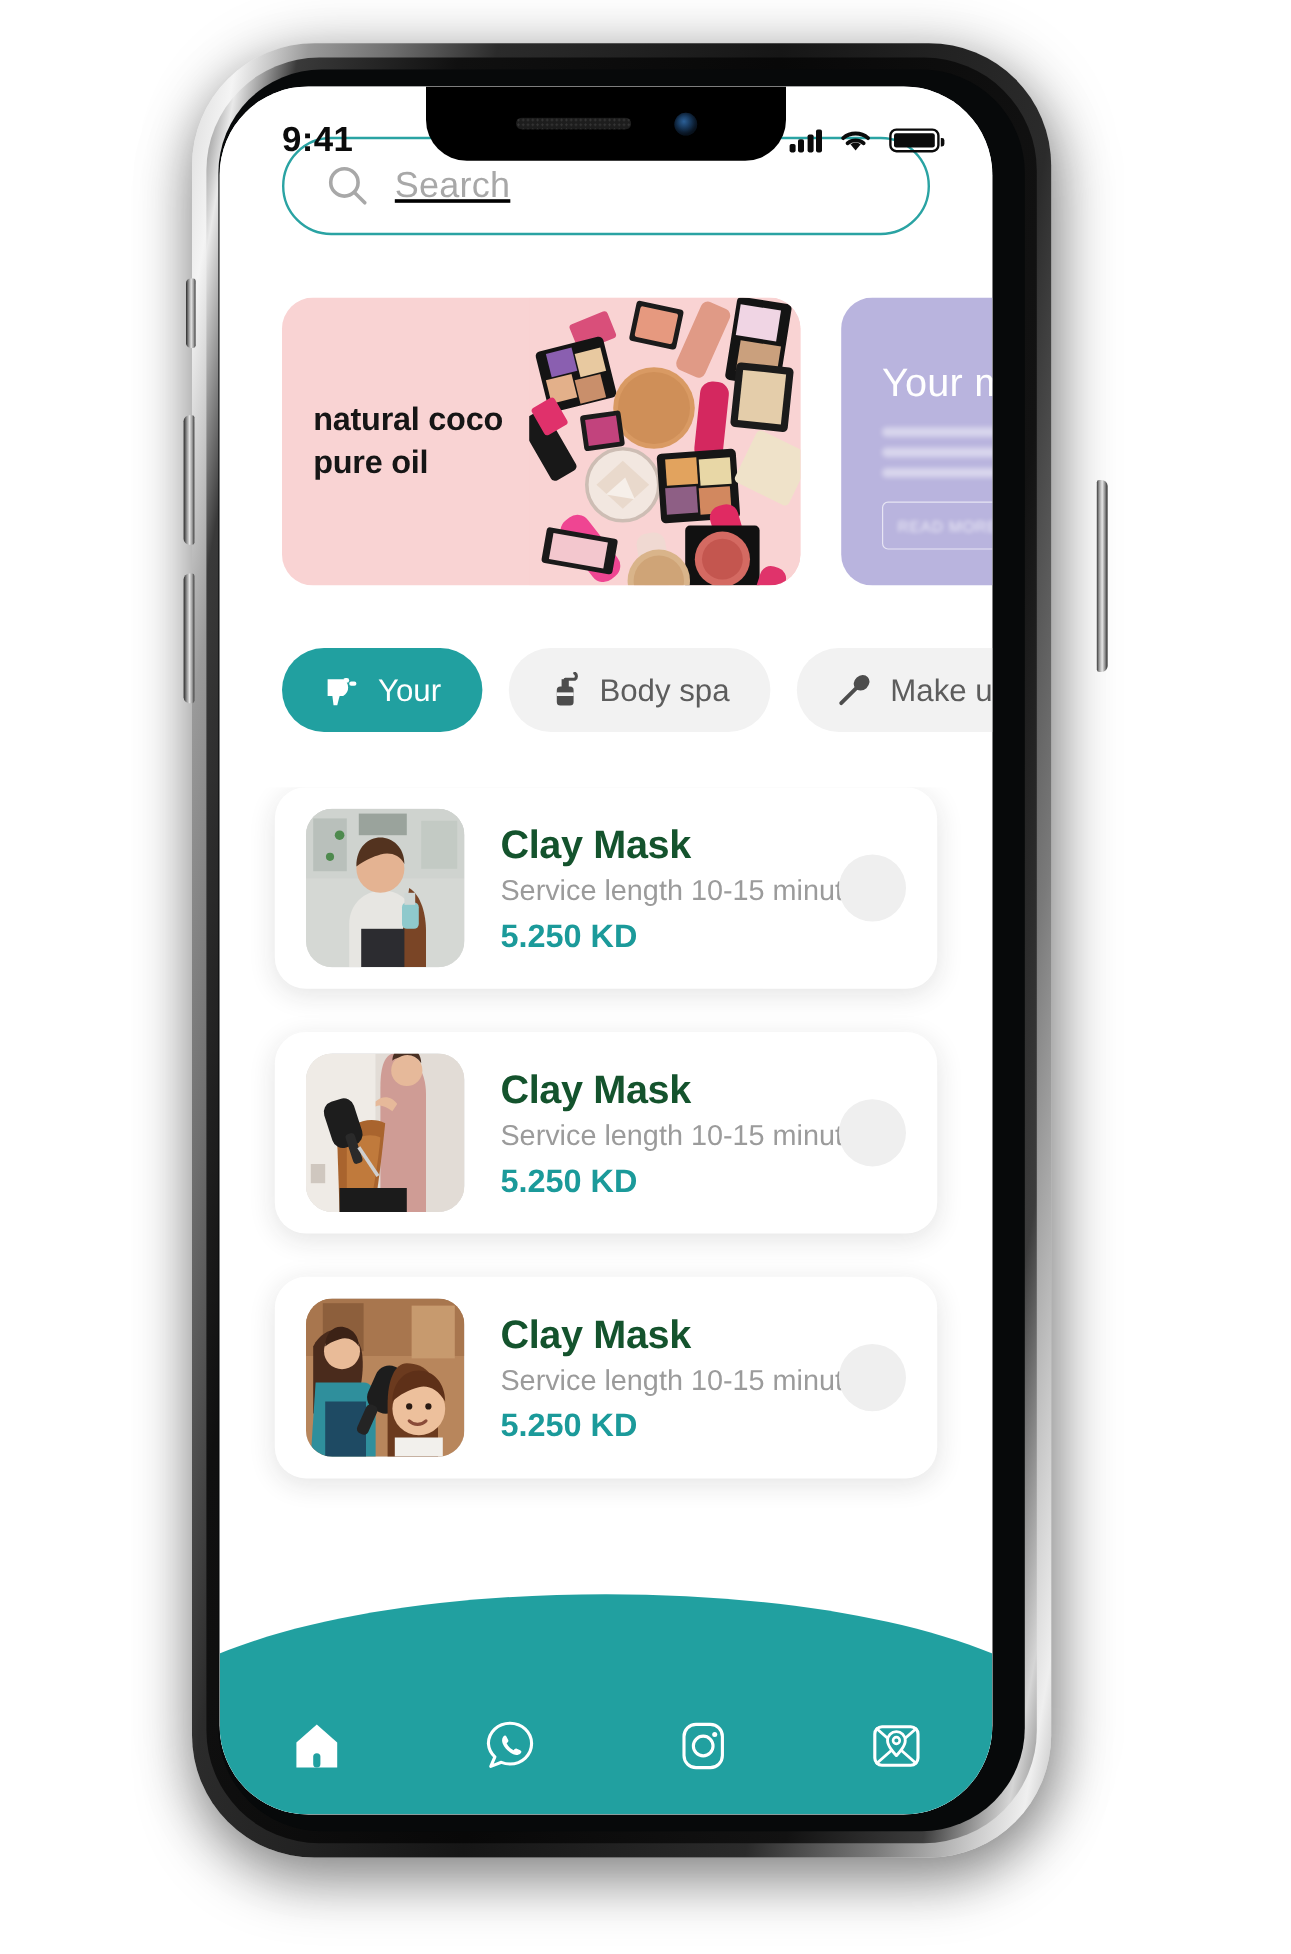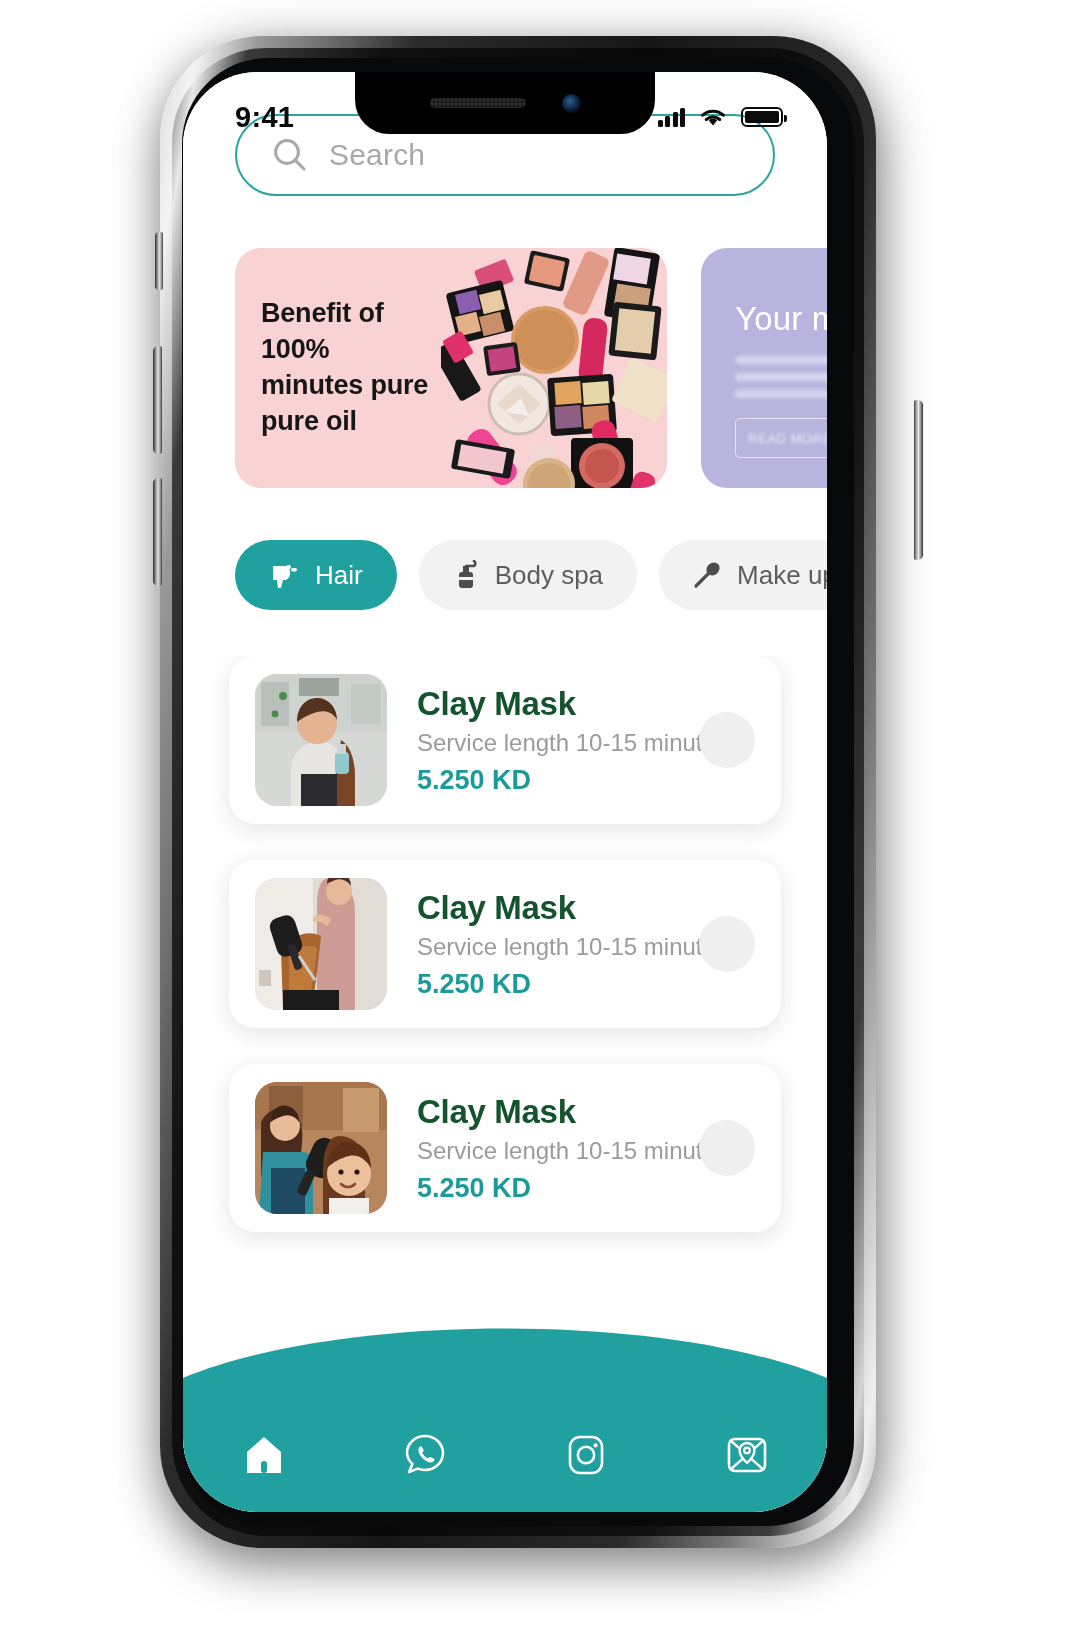--- a/index.html
+++ b/index.html
@@ -149,21 +149,21 @@
     margin-left: 20px; letter-spacing: -.4px;
     white-space: nowrap;
   }
   .kebab {
     margin-left: auto;
     display: flex; flex-direction: column; gap: 6px;
     padding: 8px 10px; cursor: pointer;
   }
   .kebab i { width: 7px; height: 7px; border-radius: 50%; background: #111; display:block; }
 
-  .searchwrap { padding: 42px 52px 0 52px; flex: none; }
+  .searchwrap { padding: 42px 52px 0 52px; flex: none; text-decoration: underline; }
   .searchbar {
     height: 82px; border: 2px solid #2aa3a3; border-radius: 42px;
     display: flex; align-items: center; gap: 20px; padding: 0 34px;
     background: #fff;
   }
   .search-ph {
     font-size: 30px; color: #a8a8a8; letter-spacing: .2px;
   }
 
   
@@ -322,22 +322,21 @@
             <line x1="24.4" y1="24.4" x2="33" y2="33" stroke="#a8a8a8" stroke-width="3" stroke-linecap="round"></line>
           </svg>
           <div class="search-ph">Search</div>
         </div>
       </div>
 
       <div class="banners">
 
         <div class="banner banner-a">
           <div class="banner-a-text">
-            <div>Benefit of 100%</div>
-            <div>minutes pure</div>
+            <div>natural coco</div>
             <div>pure oil</div>
           </div>
           <svg class="cosmetics" viewBox="0 0 230 240">
             <rect width="230" height="240" fill="#f9d3d3"></rect>
             <g>
               <rect x="36" y="16" width="34" height="24" rx="3" fill="#d94f7a" transform="rotate(-22 53 28)"></rect>
               <rect x="86" y="6" width="40" height="34" rx="3" fill="#1b1b1b" transform="rotate(12 106 23)"></rect>
               <rect x="90" y="10" width="32" height="26" rx="2" fill="#e6997f" transform="rotate(12 106 23)"></rect>
               <rect x="10" y="38" width="58" height="52" rx="4" fill="#141414" transform="rotate(-14 39 64)"></rect>
               <rect x="16" y="44" width="22" height="20" fill="#8a5fb0" transform="rotate(-14 27 54)"></rect>
@@ -396,21 +395,21 @@
 
       <div class="cats">
 
         <div class="chip active">
           <svg width="30" height="26" viewBox="0 0 30 26">
             <path d="M4 4h13a8 8 0 0 1 0 14H4z" fill="#fff"></path>
             <rect x="17" y="3" width="5" height="4" rx="2" fill="#fff"></rect>
             <rect x="22" y="6" width="6" height="3.4" rx="1.7" fill="#fff"></rect>
             <path d="M8 18h6l-2 8H9z" fill="#fff"></path>
           </svg>
-          <span>Hair</span>
+          <span>Your</span>
         </div>
 
         <div class="chip">
           <svg width="26" height="30" viewBox="0 0 26 30">
             <rect x="6" y="12" width="14" height="16" rx="3" fill="#4d4d4d"></rect>
             <rect x="10" y="6" width="6" height="7" fill="#4d4d4d"></rect>
             <path d="M13 6h8a3 3 0 0 0 0-5" stroke="#4d4d4d" stroke-width="2.6" fill="none" stroke-linecap="round"></path>
             <rect x="6" y="17" width="14" height="3" fill="#f2f2f2"></rect>
           </svg>
           <span>Body spa</span>

